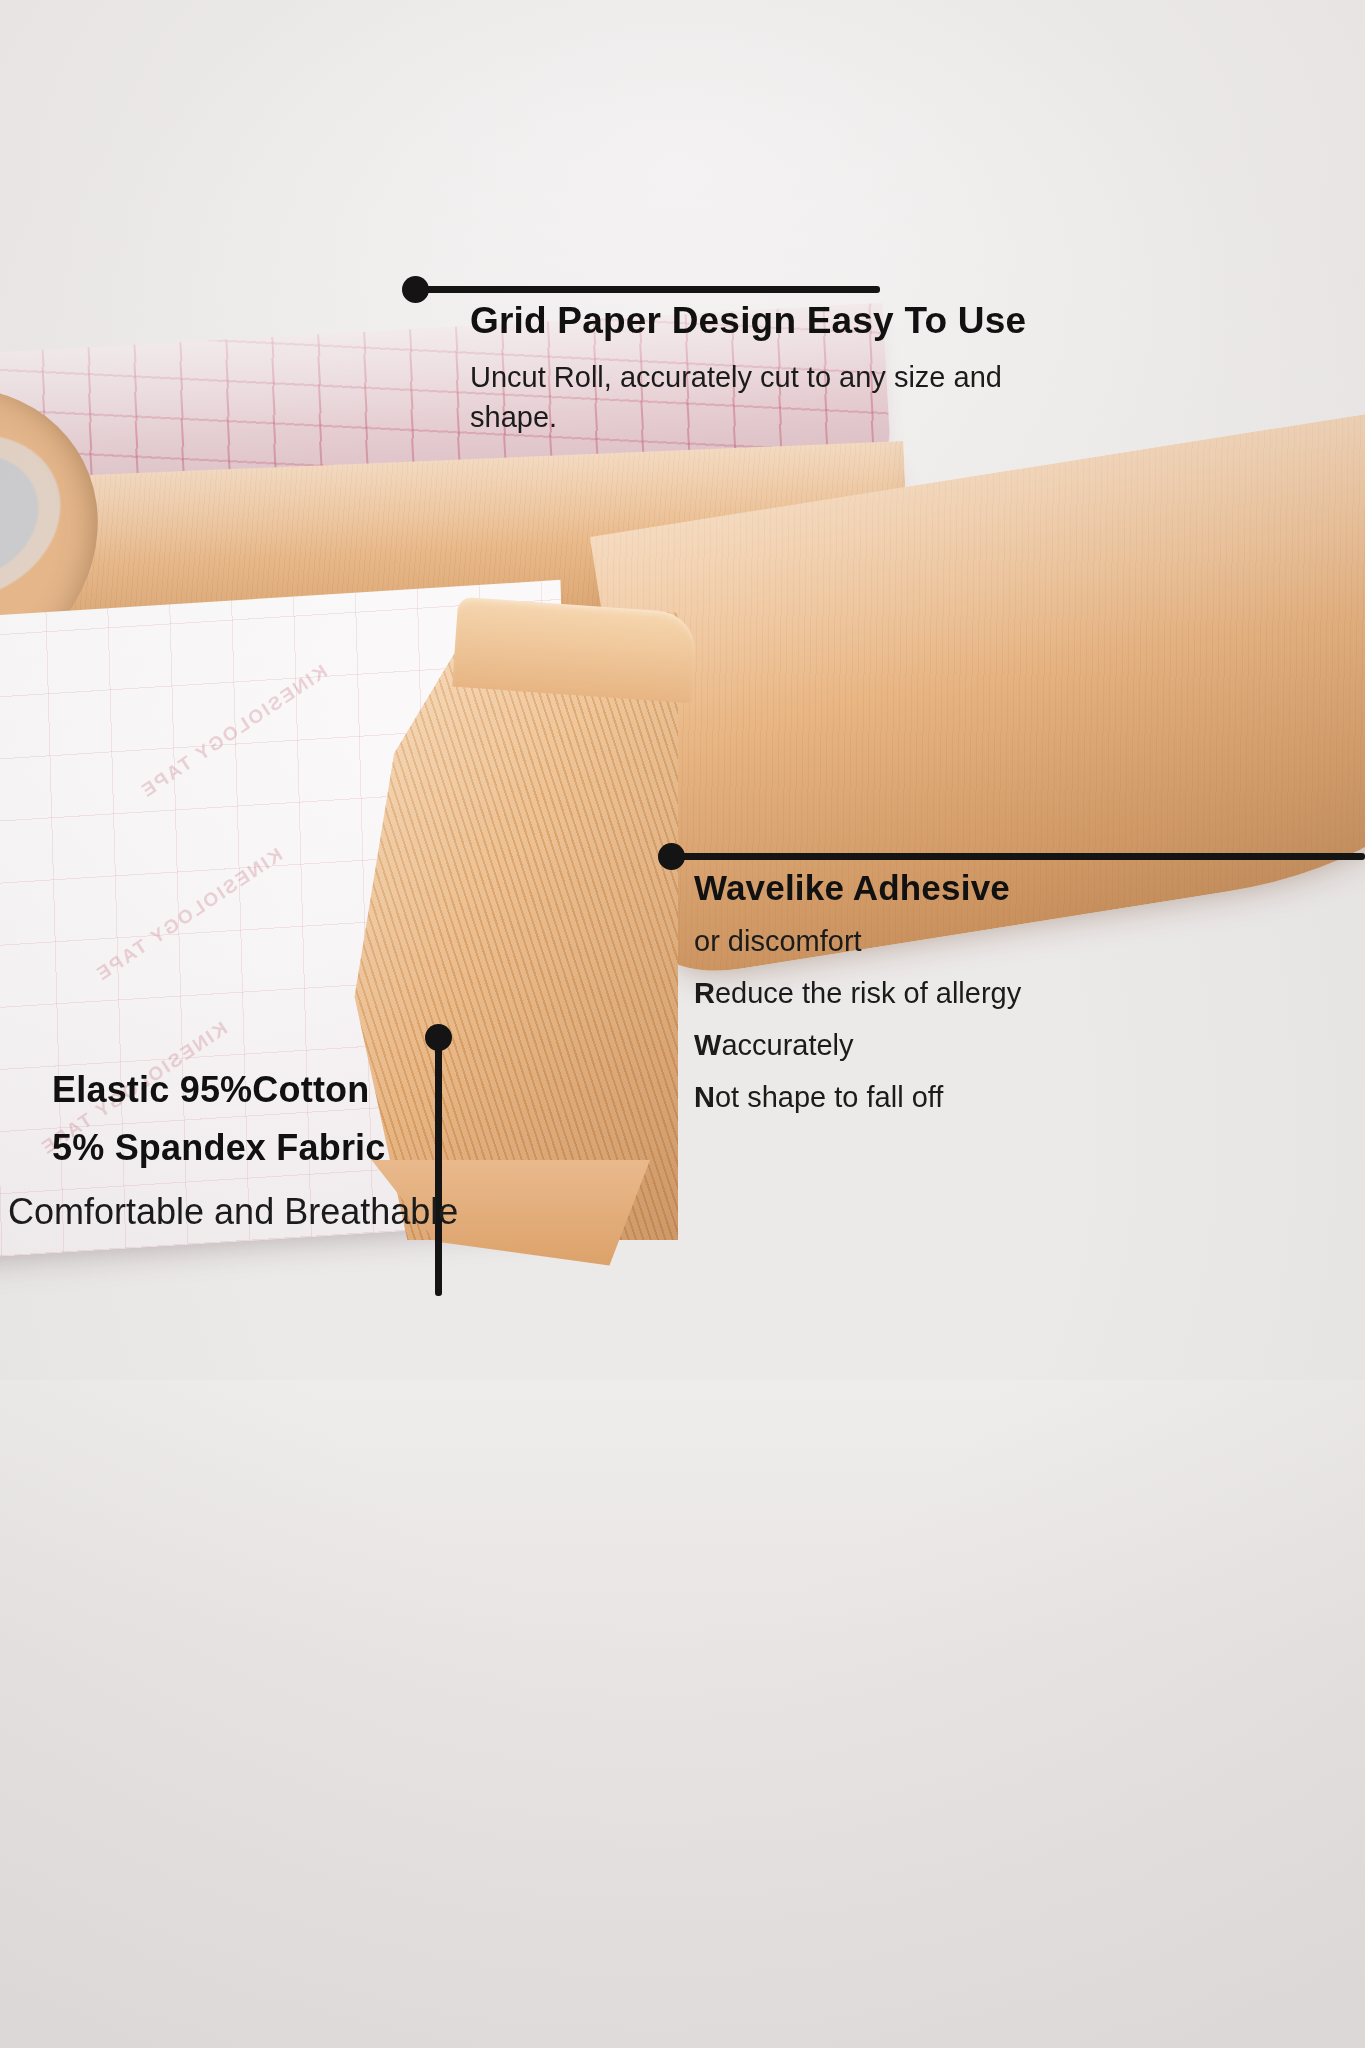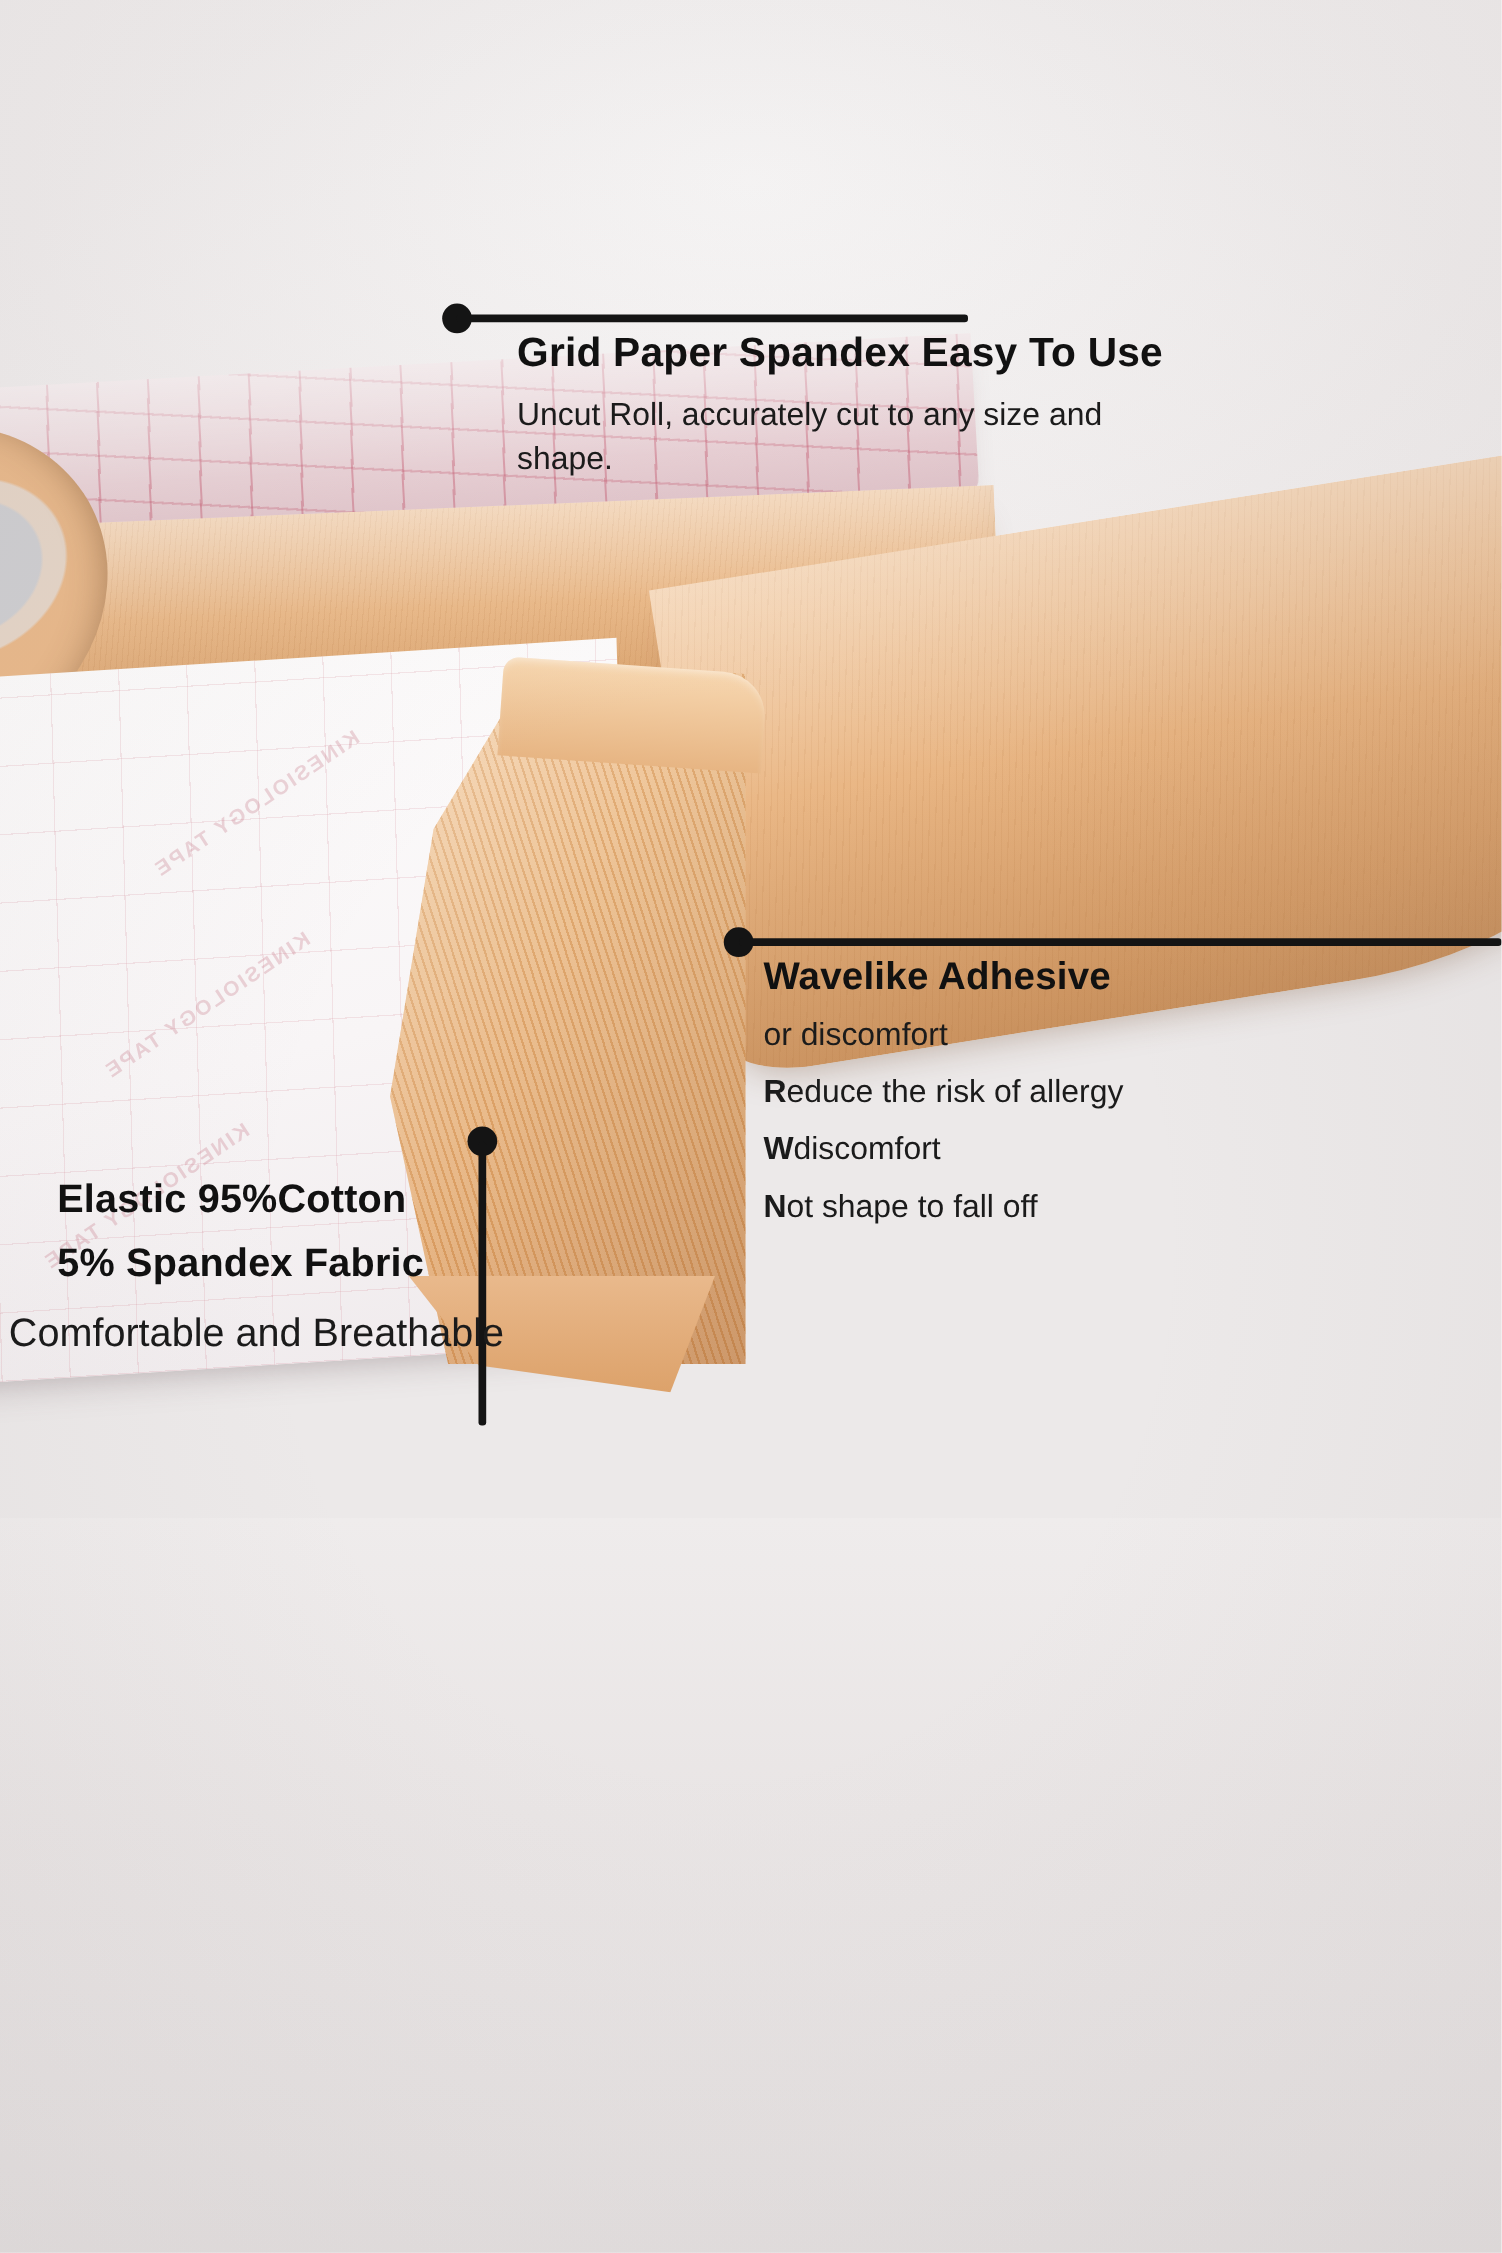--- a/index.html
+++ b/index.html
@@ -190,38 +190,38 @@
   <div class="fold"></div>
   <div class="fold-edge"></div>
   <div class="fold-tip"></div>
 
   <div class="bg-vignette"></div>
 
   <div class="callout-dot" style="left:402px; top:276px;"></div>
   <div class="callout-line" style="left:415px; top:286px; width:465px;"></div>
 
   <div class="tb" id="cal-grid-text">
-    <h2>Grid Paper Spandex  Easy To Use</h2>
+    <h2>Grid Paper Design  Easy To Use</h2>
     <p>Uncut Roll, accurately cut to any size and shape.</p>
   </div>
 
   <div class="callout-dot" style="left:658px; top:843px;"></div>
   <div class="callout-line" style="left:672px; top:853px; width:693px;"></div>
 
   <div class="tb" id="cal-wave-text">
     <h2>Wavelike Adhesive</h2>
     <div class="lines">
       <p>
         <b></b><span>or discomfort</span>
       </p>
       <p>
         <b>R</b><span>educe the risk of allergy</span>
       </p>
       <p>
-        <b>W</b><span>discomfort</span>
+        <b>W</b><span>accurately</span>
       </p>
       <p>
         <b>N</b><span>ot shape to fall off</span>
       </p>
     </div>
   </div>
 
   <div class="callout-dot" style="left:425px; top:1024px;"></div>
   <div class="callout-vert" style="left:435px; top:1038px; height:258px;"></div>
 

